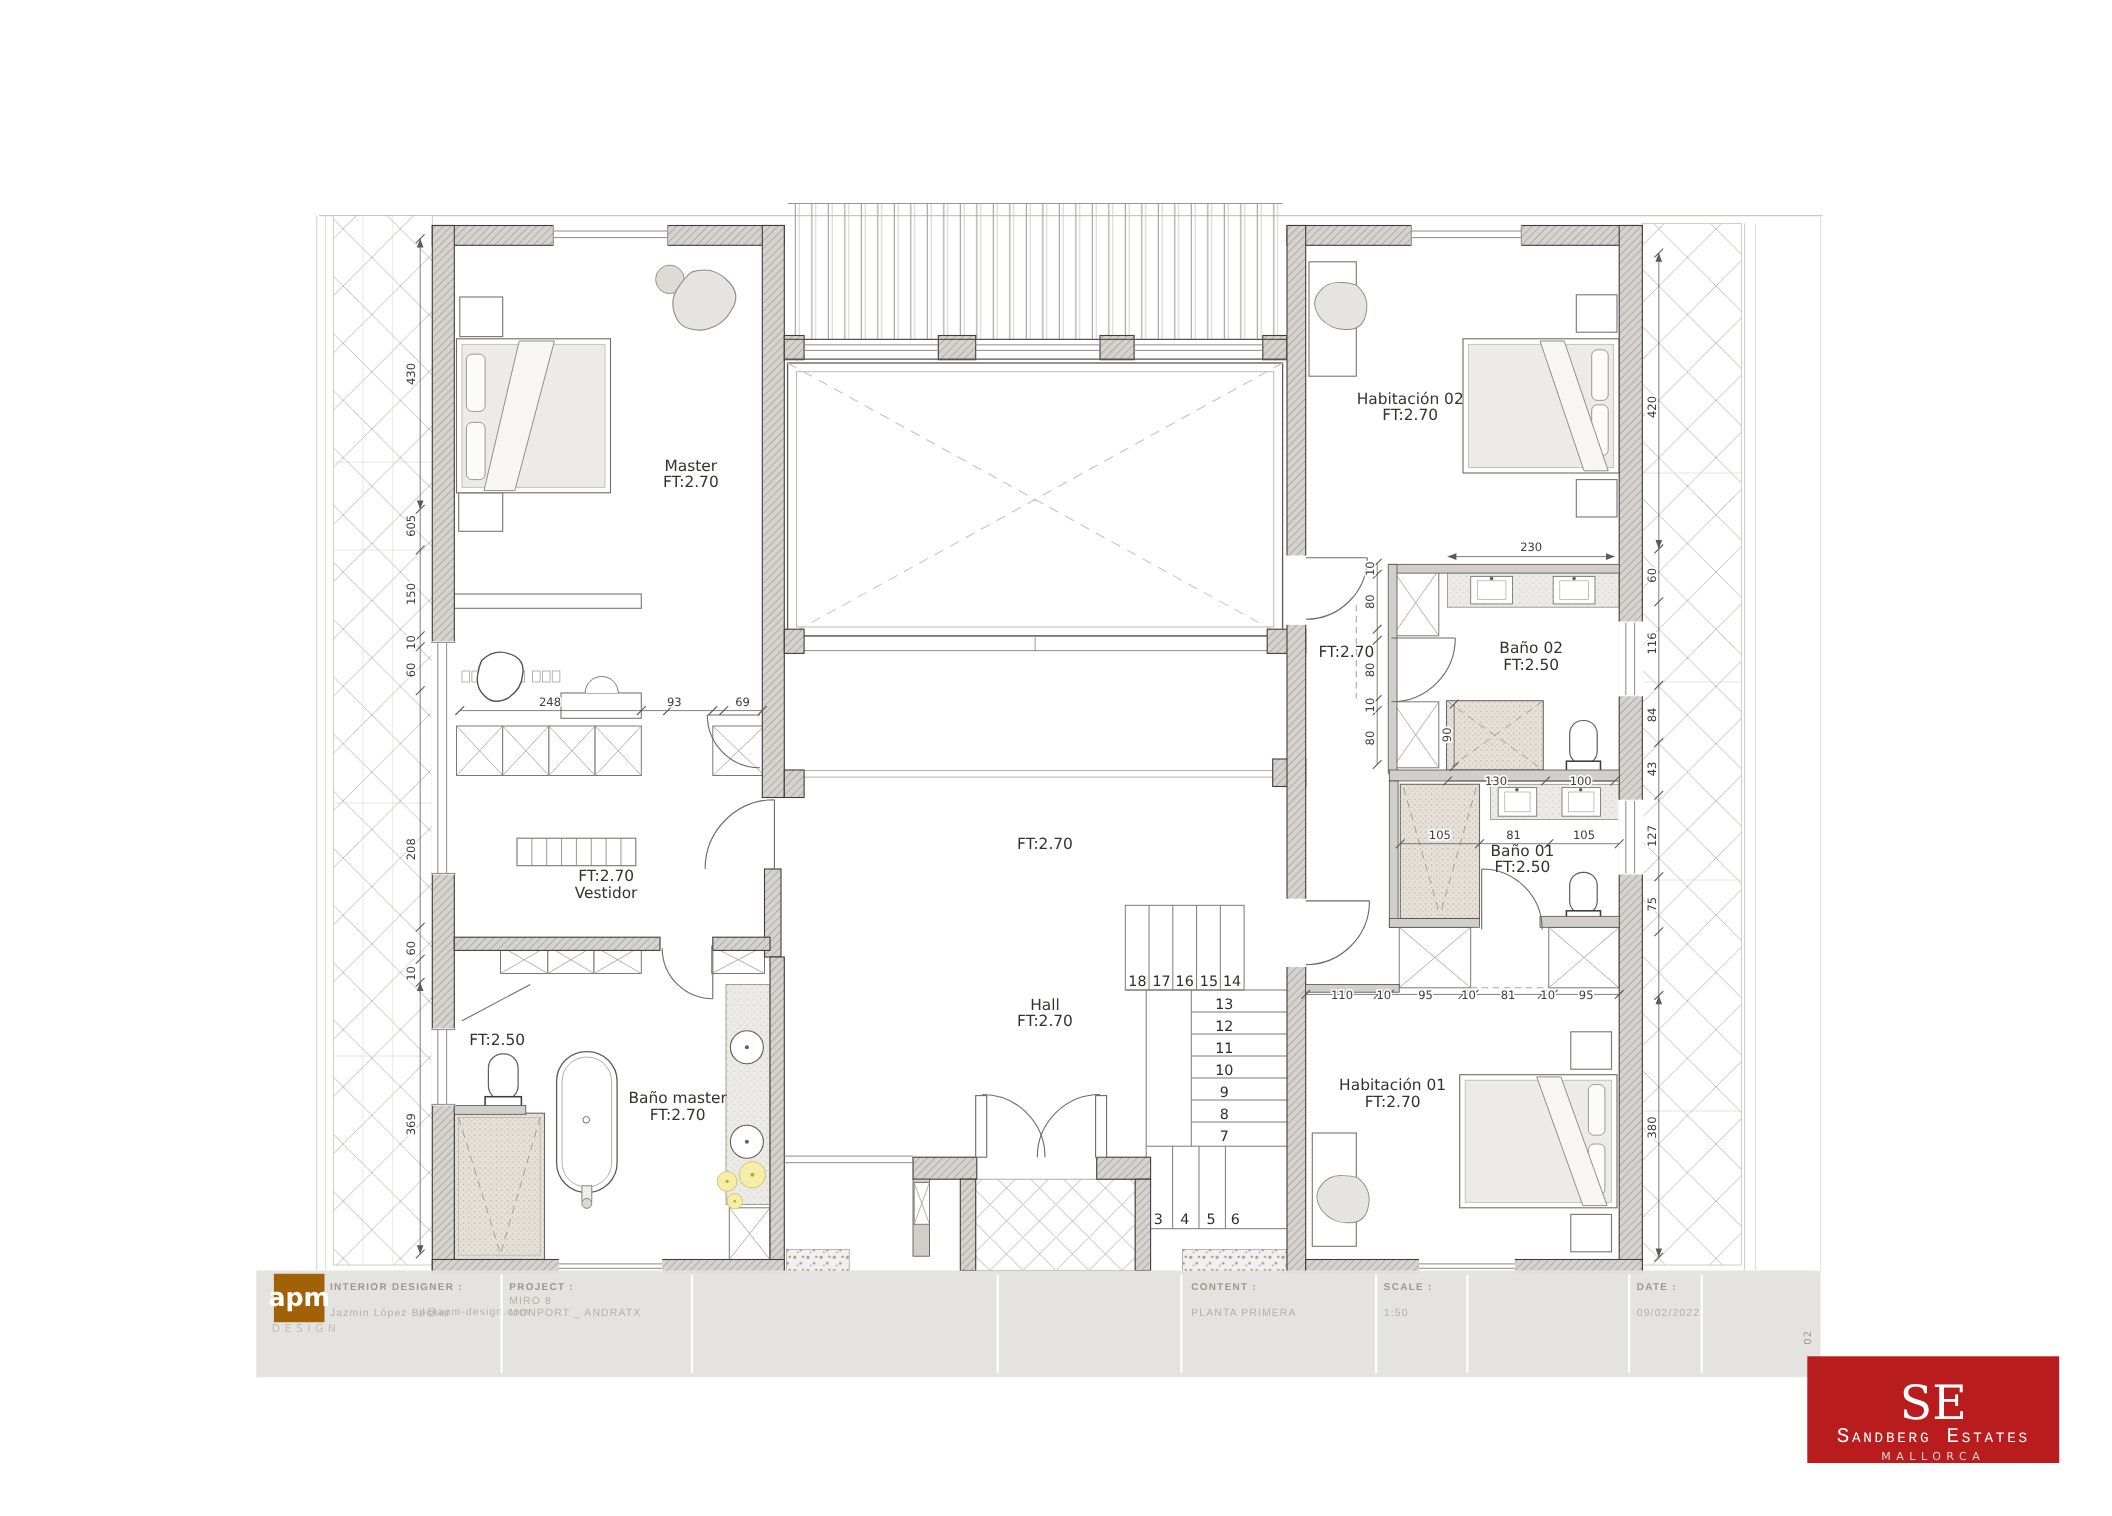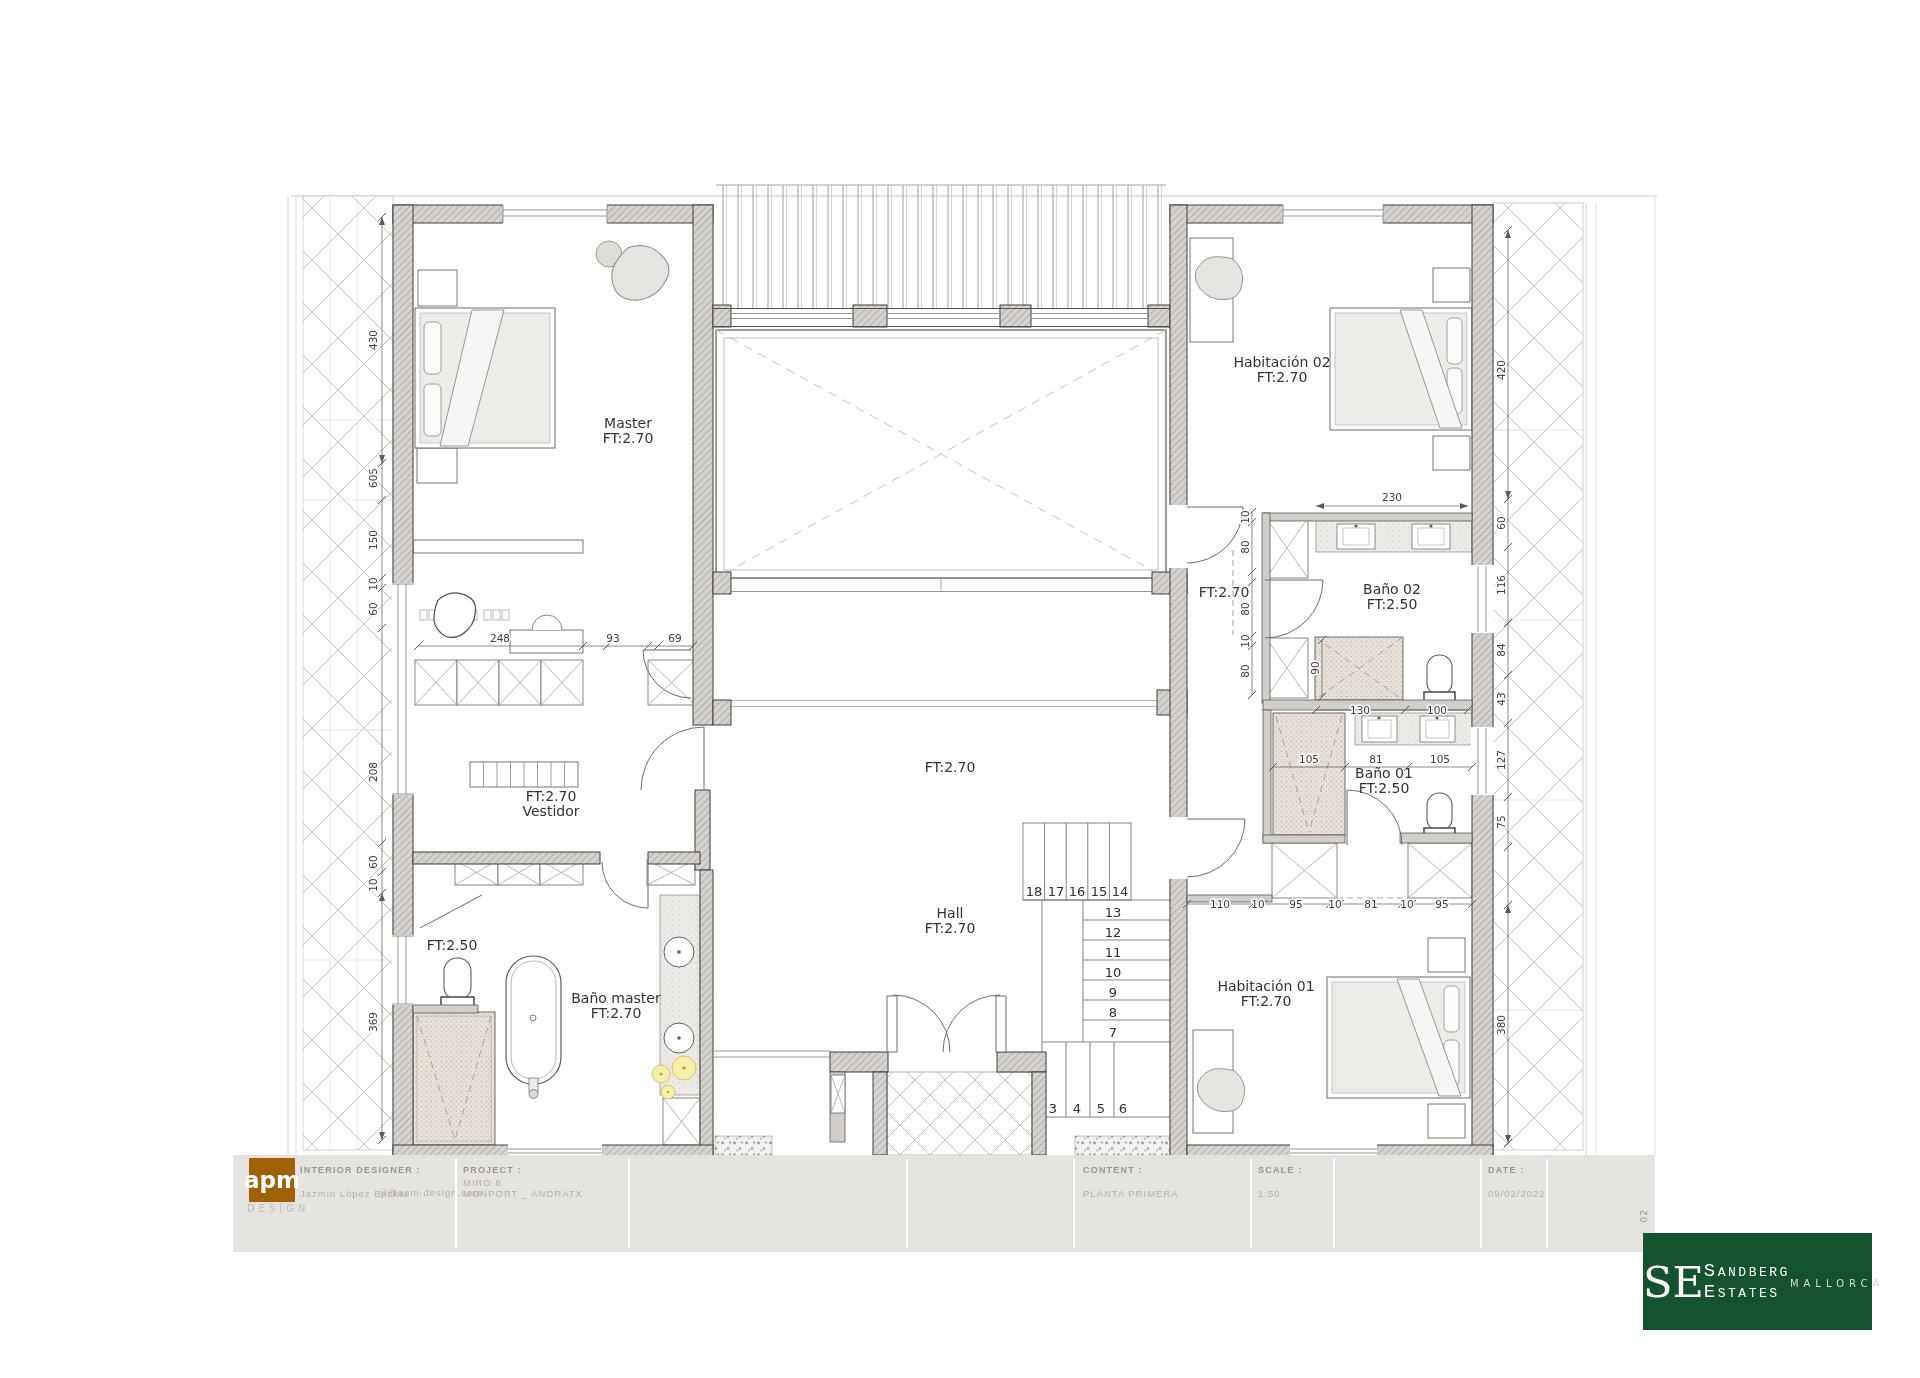--- a/index.html
+++ b/index.html
@@ -26,22 +26,22 @@
   .tb-field{position:absolute;top:0;height:100%}
   .tb-label{font-family:"Liberation Sans",sans-serif;font-size:9px;font-weight:bold;letter-spacing:1.2px;color:#9d978f;padding-top:10px;white-space:nowrap}
   .tb-val{font-family:"Liberation Sans",sans-serif;font-size:9.5px;color:#b6b0a8;letter-spacing:1px;white-space:nowrap}
   .apm-box{position:absolute;left:16px;top:3px;width:46px;height:44px;background:#a16207;color:#fff;
            display:flex;align-items:center;justify-content:center;font-weight:bold;font-size:23px;letter-spacing:0}
   .apm-design{position:absolute;left:14px;top:48px;font-size:10px;letter-spacing:4px;color:#c3bfb9}
   .a3-cell{display:flex;align-items:center;justify-content:center;font-family:"Liberation Sans",sans-serif;
            font-size:36px;font-weight:300;color:#aaa49c}
   .rev{position:absolute;right:6px;bottom:30px;font-size:9px;color:#9d978f;writing-mode:vertical-rl;transform:rotate(180deg);letter-spacing:1px}
   
-  .se-box{position:absolute;left:1643px;top:1233px;width:229px;height:97px;background:#14532d;color:#fff;
-          display:flex;flex-direction:row;align-items:center;justify-content:space-between;padding-top:2px;box-sizing:border-box}
+  .se-box{position:absolute;left:1643px;top:1233px;width:229px;height:97px;background:#b91c1c;color:#fff;
+          display:flex;flex-direction:column;align-items:center;justify-content:flex-end;padding-top:2px;box-sizing:border-box}
   .se-initials{font-family:"DejaVu Serif",serif;font-size:43px;line-height:1.0}
   .se-name{font-variant:small-caps;font-size:19px;letter-spacing:2.5px;line-height:1.1;margin-top:-2px;font-family:Liberation Mono, monospace}
   .se-city{font-variant:small-caps;font-size:10px;letter-spacing:5px;color:#d8d8d8;margin-top:2px}
 </style>
 </head>
 <body>
 
 <svg id="plan-svg" width="1920" height="1378" viewBox="0 0 1920 1378">
   <defs>
     <pattern id="wallH" patternUnits="userSpaceOnUse" width="5" height="5" patternTransform="rotate(45)">

